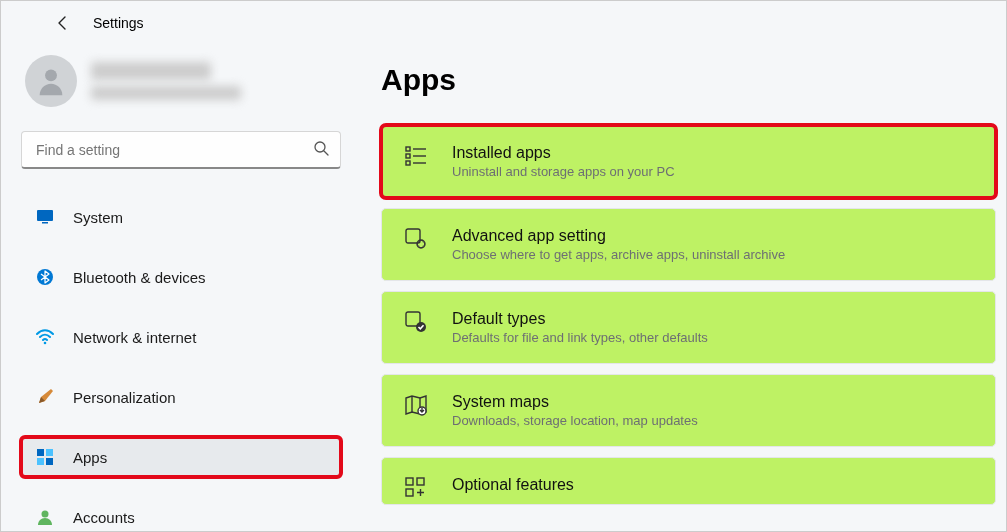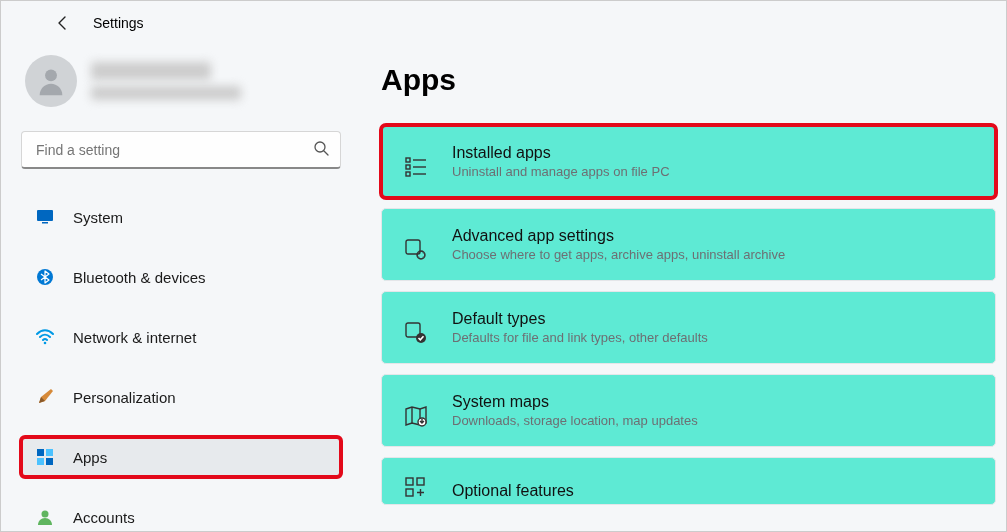--- a/index.html
+++ b/index.html
@@ -20,21 +20,21 @@
   .search-icon { position:absolute; right:12px; top:50%; transform:translateY(-50%); }
   .nav { display:flex; flex-direction:column; gap:20px; }
   .nav-item { display:flex; align-items:center; gap:18px; height:40px; padding:0 14px; border-radius:4px; cursor:pointer; }
   .nav-item.active { background:#e7eaed; }
   .nav-icon { width:20px; height:20px; display:flex; align-items:center; justify-content:center; }
   .nav-label { font-size:15px; color:#1a1a1a; }
   .highlight-red { outline: 4px solid #e3091a; outline-offset: -2px; }
   .main { flex:1; padding: 18px 10px 0 20px; overflow:hidden; }
   .page-title { font-size: 30px; font-weight: 600; margin-bottom: 28px; }
   .cards { display:flex; flex-direction:column; gap:10px; }
-  .card { display:flex; align-items:flex-end; gap:24px; background:#5eead4; border:1px solid #e4e6e9; border-radius:5px; padding:18px 22px; cursor:pointer; }
+  .card { display:flex; align-items:flex-start; gap:24px; background:#bef264; border:1px solid #e4e6e9; border-radius:5px; padding:18px 22px; cursor:pointer; }
   .card-icon { width:24px; height:24px; display:flex; align-items:center; justify-content:center; }
   .card-text { display:flex; flex-direction:column; gap:2px; }
   .card-title { font-size:16px; color:#111; }
   .card-sub { font-size:13px; color:#6d6f73; }
   .card.highlight-red { border-color: transparent; }
   .card.partial { padding-bottom: 4px; }
 </style>
 </head>
 <body>
 
@@ -142,34 +142,34 @@
               <rect x="1" y="2" width="4" height="4"></rect>
               <rect x="1" y="9" width="4" height="4"></rect>
               <rect x="1" y="16" width="4" height="4"></rect>
               <line x1="8" y1="4" x2="21" y2="4"></line>
               <line x1="8" y1="11" x2="21" y2="11"></line>
               <line x1="8" y1="18" x2="21" y2="18"></line>
             </svg>
         </span>
         <div class="card-text">
           <div class="card-title">Installed apps</div>
-          <div class="card-sub">Uninstall and manage apps on file PC</div>
+          <div class="card-sub">Uninstall and storage apps on your PC</div>
         </div>
       </div>
 
       <div class="card">
         <span class="card-icon">
           <svg width="22" height="22" viewBox="0 0 22 22" stroke="#333" stroke-width="1.4" fill="none">
               <rect x="1" y="1" width="14" height="14" rx="2"></rect>
               <circle cx="16" cy="16" r="4"></circle>
               <path d="M16 12v1M16 19v1M12 16h1M19 16h1M13.5 13.5l.7.7M18.5 18.5l-.7-.7M13.5 18.5l.7-.7M18.5 13.5l-.7.7"></path>
             </svg>
         </span>
         <div class="card-text">
-          <div class="card-title">Advanced app settings</div>
+          <div class="card-title">Advanced app setting</div>
           <div class="card-sub">Choose where to get apps, archive apps, uninstall archive</div>
         </div>
       </div>
 
       <div class="card">
         <span class="card-icon">
           <svg width="22" height="22" viewBox="0 0 22 22" stroke="#333" stroke-width="1.4" fill="none">
               <rect x="1" y="1" width="14" height="14" rx="2"></rect>
               <circle cx="16" cy="16" r="5" fill="#333" stroke="none"></circle>
               <path d="M13.5 16l1.8 1.8 3.2-3.6" stroke="#fff" stroke-width="1.6"></path>

